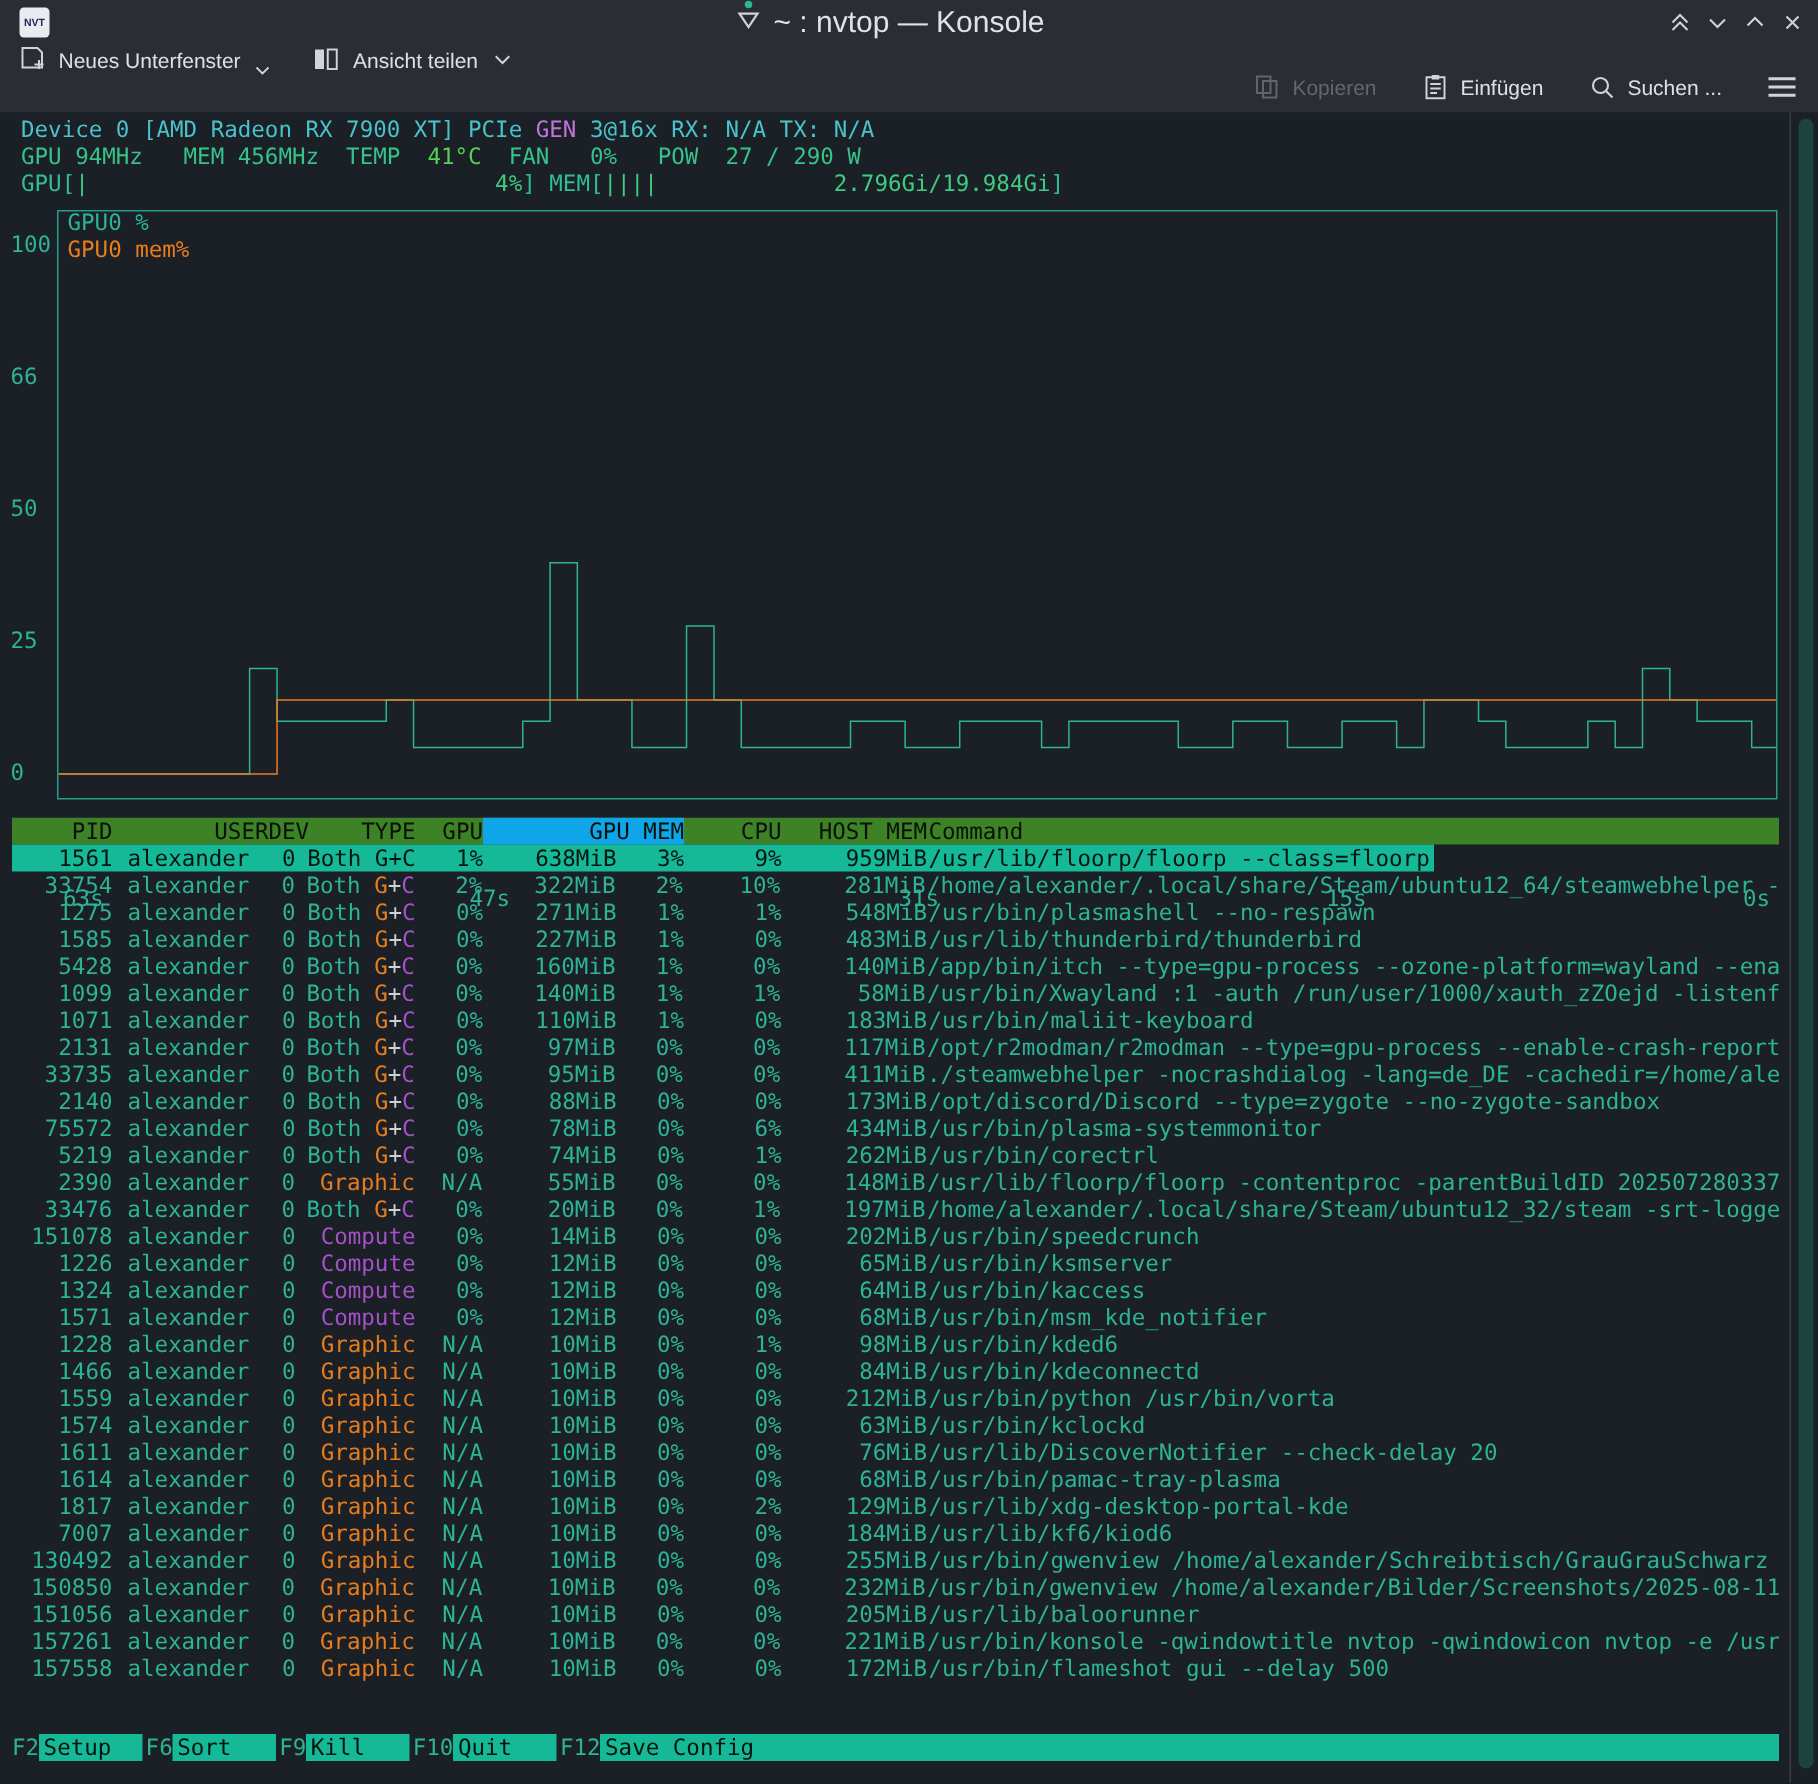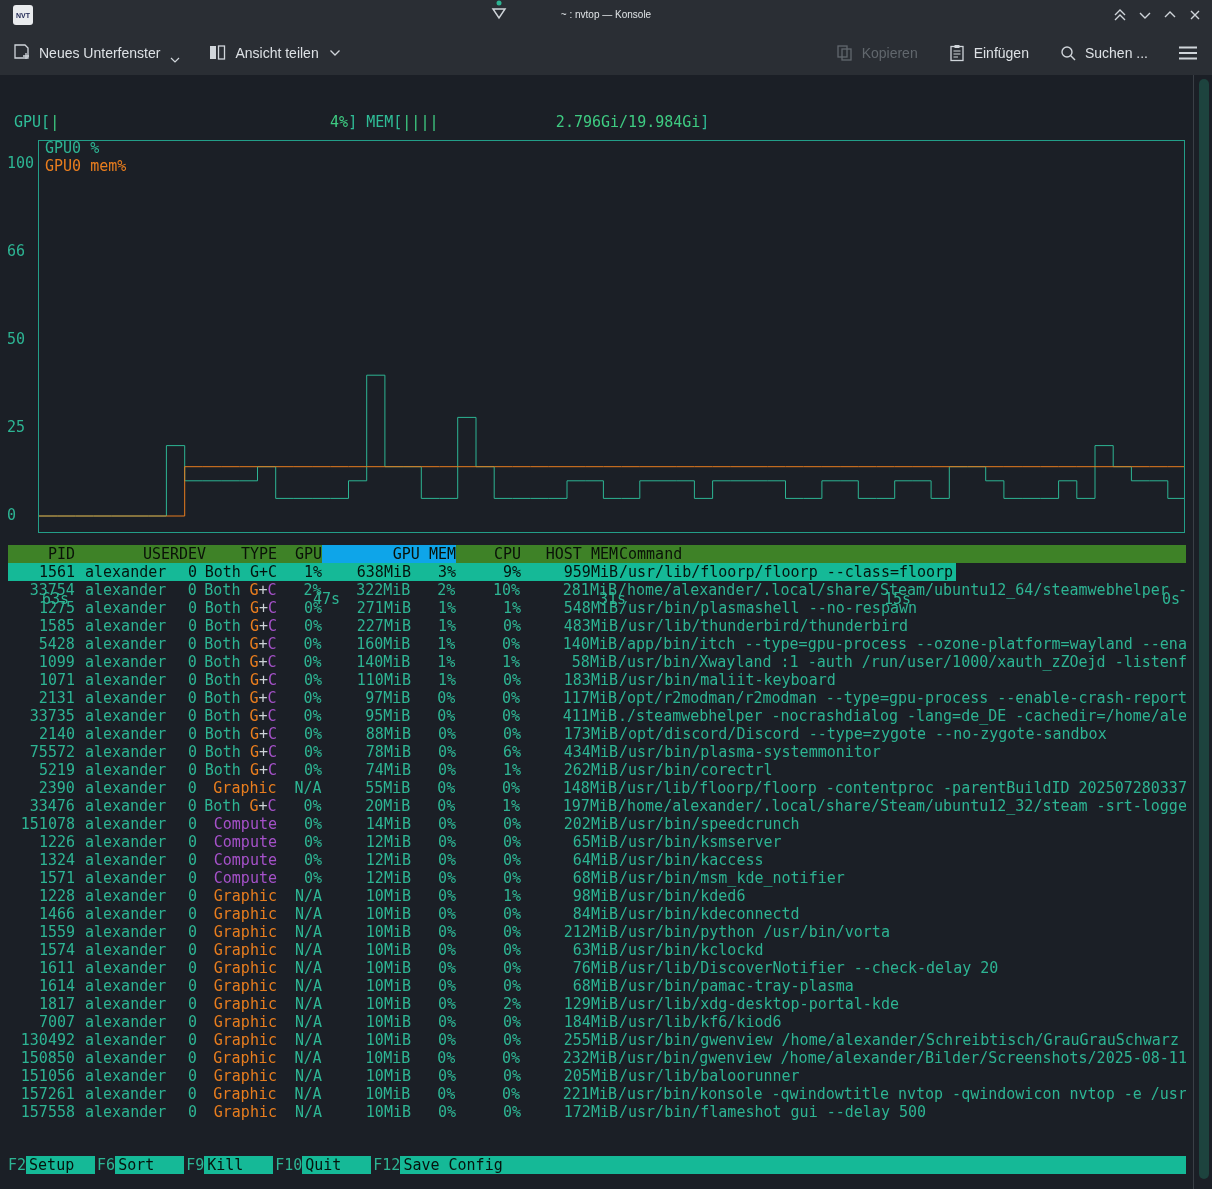--- a/index.html
+++ b/index.html
@@ -6,28 +6,28 @@
   html,body { width:1212px; height:1189px; overflow:hidden; background:#1b1f26;
               font-family:"Liberation Sans", sans-serif; }
   .window { position:relative; width:1212px; height:1189px; }
 
   
   .titlebar { position:absolute; left:0; top:0; width:1212px; height:30px; background:#2a2e34; }
   .app-icon { position:absolute; left:13px; top:5px; width:20px; height:20px; background:#e9ebee;
               border-radius:3px; color:#232a56; font-size:7px; font-weight:bold;
               display:flex; align-items:center; justify-content:center; letter-spacing:0; }
   .win-title { position:absolute; left:0; right:0; top:0; height:30px; line-height:30px;
-               text-align:center; color:#dfe3e6; font-size:10px; }
+               text-align:center; color:#dfe3e6; font-size:20px; }
   .drag-deco { position:absolute; left:489px; top:0; width:20px; height:24px; }
   .win-btns { position:absolute; right:6px; top:4px; display:flex; gap:3px; }
   .win-btn { width:22px; height:22px; display:flex; align-items:center; justify-content:center; cursor:default; }
 
   
   .toolbar { position:absolute; left:0; top:30px; width:1212px; height:45px; background:#2a2e34;
-             display:flex; align-items:center; color:#dde1e5; font-size:14px; }
+             display:flex; align-items:flex-start; color:#dde1e5; font-size:14px;flex-direction:column; }
   .tb-left { display:flex; align-items:center; margin-left:12px; gap:28px; }
   .tb-right { display:flex; align-items:center; margin-left:auto; margin-right:14px; gap:30px; }
   .tb-item { display:flex; align-items:center; gap:8px; cursor:default; }
   .tb-item.disabled { color:#61676d; }
   .chev { margin-left:2px; }
   .chev-under { position:relative; top:8px; margin-left:2px; }
 
   
   .terminal { position:absolute; left:0; top:75px; width:1212px; height:1114px; background:#1b1f26;
               font-family:"DejaVu Sans Mono", monospace; font-size:15px; line-height:18px; }
@@ -166,20 +166,22 @@
       <div class="tb-item">
         <svg width="20" height="16" viewBox="0 0 20 16">
           <path d="M1 2.5 H19 M1 8 H19 M1 13.5 H19" stroke="#d0d5da" stroke-width="2"></path>
         </svg>
       </div>
     </div>
   </div>
 
   <div class="terminal">
 
+    <pre class="info-line" style="top:2px"><span class="cyan">Device 0 [AMD Radeon RX 7900 XT] PCIe </span><span class="mag">GEN</span><span class="cyan"> 3@16x RX: N/A TX: N/A</span></pre>
+    <pre class="info-line" style="top:20px"><span class="grn">GPU 94MHz   MEM 456MHz  TEMP  </span><span class="temp">41°C</span><span class="grn">  FAN   0%   POW  27 / 290 W</span></pre>
     <pre class="info-line" style="top:38px"><span class="lab">GPU[</span><span class="val">|                              4%</span><span class="lab">] </span><span class="lab">MEM[</span><span class="val">||||             2.796Gi/19.984Gi</span><span class="lab">]</span></pre>
 
     <div class="chart-box">
       <svg id="chart-svg" width="1145" height="391" viewBox="0 0 1145 391">
         <path id="gpu-path" fill="none" stroke="#2db493" stroke-width="1" d="M0,375.0H18.2V375.0H36.4V375.0H54.6V375.0H72.8V375.0H91.0V375.0H109.2V375.0H127.4V304.6H145.7V339.8H163.9V339.8H182.1V339.8H200.3V339.8H218.5V325.7H236.7V357.4H254.9V357.4H273.1V357.4H291.3V357.4H309.5V339.8H327.7V234.2H345.9V325.7H364.1V325.7H382.3V357.4H400.5V357.4H418.7V276.4H437.0V325.7H455.2V357.4H473.4V357.4H491.6V357.4H509.8V357.4H528.0V339.8H546.2V339.8H564.4V357.4H582.6V357.4H600.8V339.8H619.0V339.8H637.2V339.8H655.4V357.4H673.6V339.8H691.8V339.8H710.0V339.8H728.3V339.8H746.5V357.4H764.7V357.4H782.9V339.8H801.1V339.8H819.3V357.4H837.5V357.4H855.7V339.8H873.9V339.8H892.1V357.4H910.3V325.7H928.5V325.7H946.7V339.8H964.9V357.4H983.1V357.4H1001.3V357.4H1019.6V339.8H1037.8V357.4H1056.0V304.6H1074.2V325.7H1092.4V339.8H1110.6V339.8H1128.8V357.4H1147.0V357.4H1147"></path>
         <path id="mem-path" fill="none" stroke="#e87d1e" stroke-width="1" d="M0,375.0H18.2V375.0H36.4V375.0H54.6V375.0H72.8V375.0H91.0V375.0H109.2V375.0H127.4V375.0H145.7V325.7H163.9V325.7H182.1V325.7H200.3V325.7H218.5V325.7H236.7V325.7H254.9V325.7H273.1V325.7H291.3V325.7H309.5V325.7H327.7V325.7H345.9V325.7H364.1V325.7H382.3V325.7H400.5V325.7H418.7V325.7H437.0V325.7H455.2V325.7H473.4V325.7H491.6V325.7H509.8V325.7H528.0V325.7H546.2V325.7H564.4V325.7H582.6V325.7H600.8V325.7H619.0V325.7H637.2V325.7H655.4V325.7H673.6V325.7H691.8V325.7H710.0V325.7H728.3V325.7H746.5V325.7H764.7V325.7H782.9V325.7H801.1V325.7H819.3V325.7H837.5V325.7H855.7V325.7H873.9V325.7H892.1V325.7H910.3V325.7H928.5V325.7H946.7V325.7H964.9V325.7H983.1V325.7H1001.3V325.7H1019.6V325.7H1037.8V325.7H1056.0V325.7H1074.2V325.7H1092.4V325.7H1110.6V325.7H1128.8V325.7H1147.0V325.7H1147"></path>
       </svg>
       <pre class="legend"><span class="l1">GPU0 %</span>
 <span class="l2">GPU0 mem%</span></pre>
     </div>

